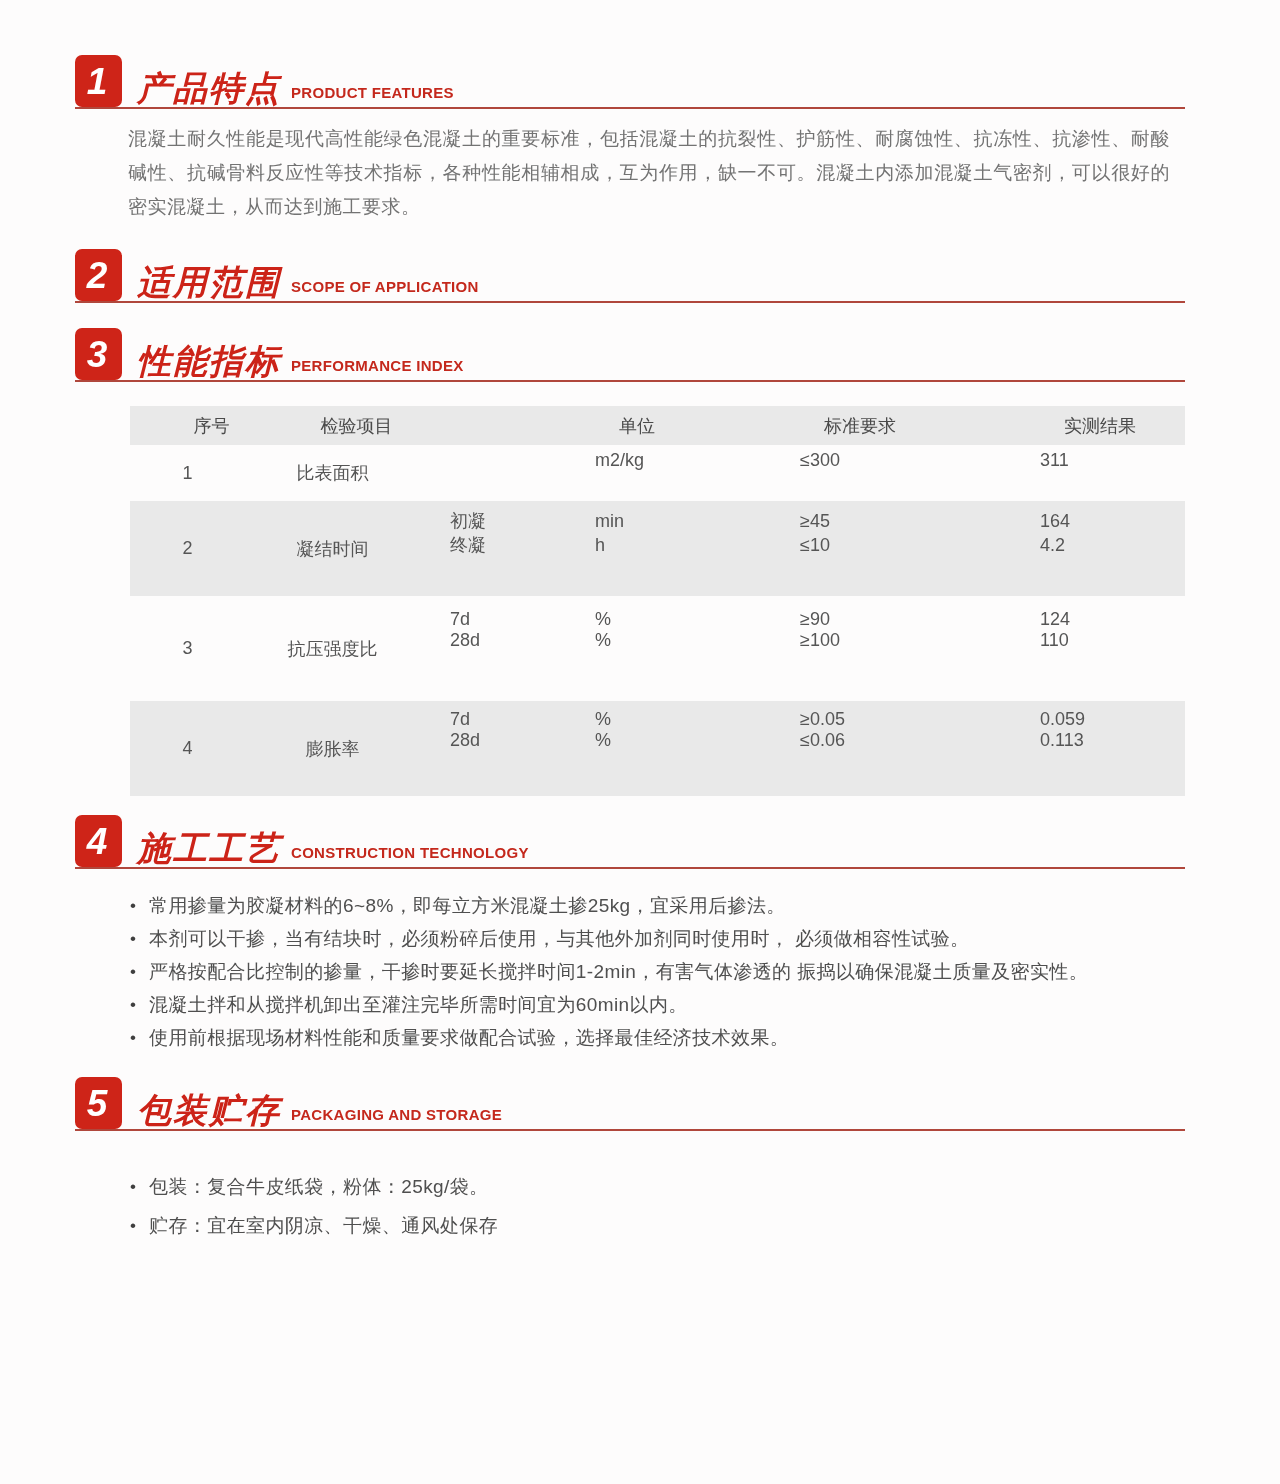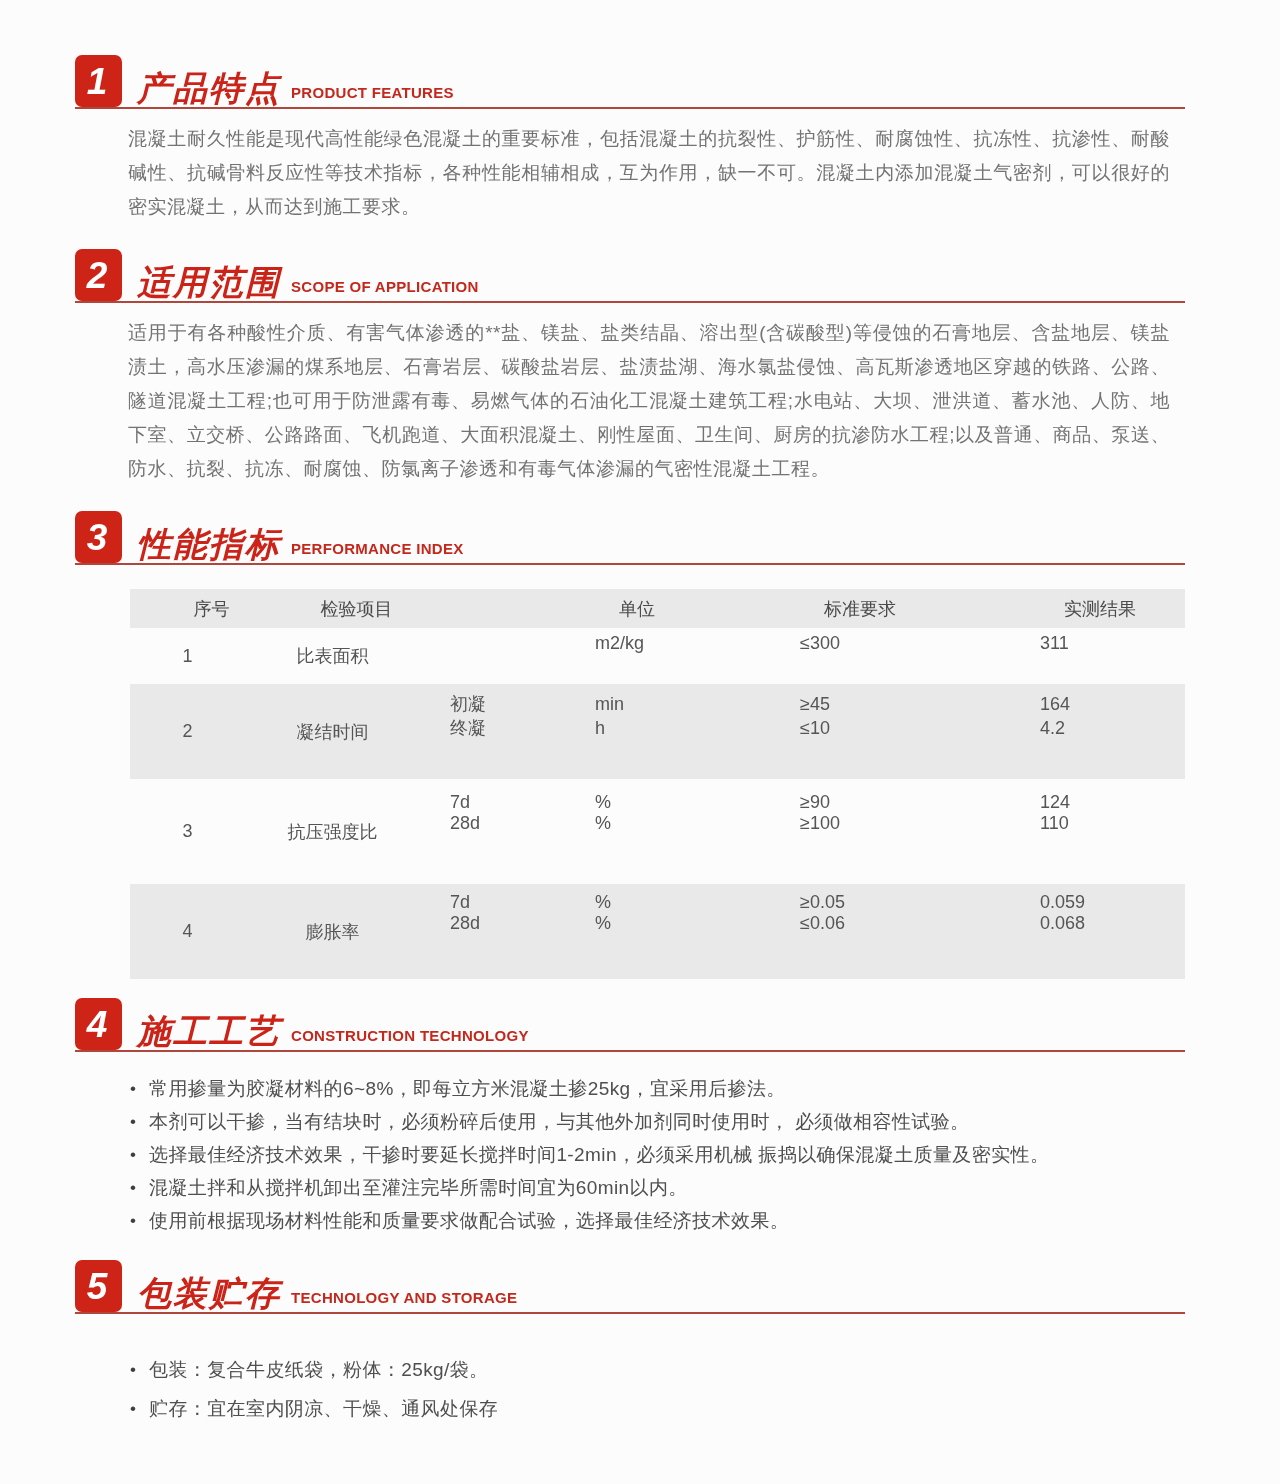--- a/index.html
+++ b/index.html
@@ -109,21 +109,20 @@
     </div>
     <p class="para">混凝土耐久性能是现代高性能绿色混凝土的重要标准，包括混凝土的抗裂性、护筋性、耐腐蚀性、抗冻性、抗渗性、耐酸碱性、抗碱骨料反应性等技术指标，各种性能相辅相成，互为作用，缺一不可。混凝土内添加混凝土气密剂，可以很好的密实混凝土，从而达到施工要求。</p>
   </div>
 
   <div class="sec sec2">
     <div class="sec-head">
       <span class="badge">2</span>
       <span class="sec-title">适用范围</span>
       <span class="sec-sub">SCOPE OF APPLICATION</span>
     </div>
-    <p class="para">适用于有各种酸性介质、有害气体渗透的**盐、镁盐、盐类结晶、溶出型(含碳酸型)等侵蚀的石膏地层、含盐地层、镁盐渍土，高水压渗漏的煤系地层、石膏岩层、碳酸盐岩层、盐渍盐湖、海水氯盐侵蚀、高瓦斯渗透地区穿越的铁路、公路、隧道混凝土工程;也可用于防泄露有毒、易燃气体的石油化工混凝土建筑工程;水电站、大坝、泄洪道、蓄水池、人防、地下室、立交桥、公路路面、飞机跑道、大面积混凝土、刚性屋面、卫生间、厨房的抗渗防水工程;以及普通、商品、泵送、防水、抗裂、抗冻、耐腐蚀、防氯离子渗透和有毒气体渗漏的气密性混凝土工程。</p>
   </div>
 
   <div class="sec sec3">
     <div class="sec-head">
       <span class="badge">3</span>
       <span class="sec-title">性能指标</span>
       <span class="sec-sub">PERFORMANCE INDEX</span>
     </div>
 
     <div class="ptable">
@@ -194,47 +193,47 @@
           <div class="srow">
             <div class="pad-sub">7d</div>
             <div class="pad-unit">%</div>
             <div class="pad-std">≥0.05</div>
             <div class="pad-res">0.059</div>
           </div>
           <div class="srow">
             <div class="pad-sub">28d</div>
             <div class="pad-unit">%</div>
             <div class="pad-std">≤0.06</div>
-            <div class="pad-res">0.068</div>
+            <div class="pad-res">0.113</div>
           </div>
         </div>
       </div>
     </div>
   </div>
 
   <div class="sec sec4">
     <div class="sec-head">
       <span class="badge">4</span>
       <span class="sec-title">施工工艺</span>
       <span class="sec-sub">CONSTRUCTION TECHNOLOGY</span>
     </div>
     <ul class="bullets">
       <li>常用掺量为胶凝材料的6~8%，即每立方米混凝土掺25kg，宜采用后掺法。</li>
       <li>本剂可以干掺，当有结块时，必须粉碎后使用，与其他外加剂同时使用时， 必须做相容性试验。</li>
-      <li>选择最佳经济技术效果，干掺时要延长搅拌时间1-2min，必须采用机械 振捣以确保混凝土质量及密实性。</li>
+      <li>严格按配合比控制的掺量，干掺时要延长搅拌时间1-2min，有害气体渗透的 振捣以确保混凝土质量及密实性。</li>
       <li>混凝土拌和从搅拌机卸出至灌注完毕所需时间宜为60min以内。</li>
       <li>使用前根据现场材料性能和质量要求做配合试验，选择最佳经济技术效果。</li>
     </ul>
   </div>
 
   <div class="sec sec5">
     <div class="sec-head">
       <span class="badge">5</span>
       <span class="sec-title">包装贮存</span>
-      <span class="sec-sub">TECHNOLOGY AND STORAGE</span>
+      <span class="sec-sub">PACKAGING AND STORAGE</span>
     </div>
     <ul class="bullets">
       <li>包装：复合牛皮纸袋，粉体：25kg/袋。</li>
       <li>贮存：宜在室内阴凉、干燥、通风处保存</li>
     </ul>
   </div>
 
 </div>
 
 </body></html>

